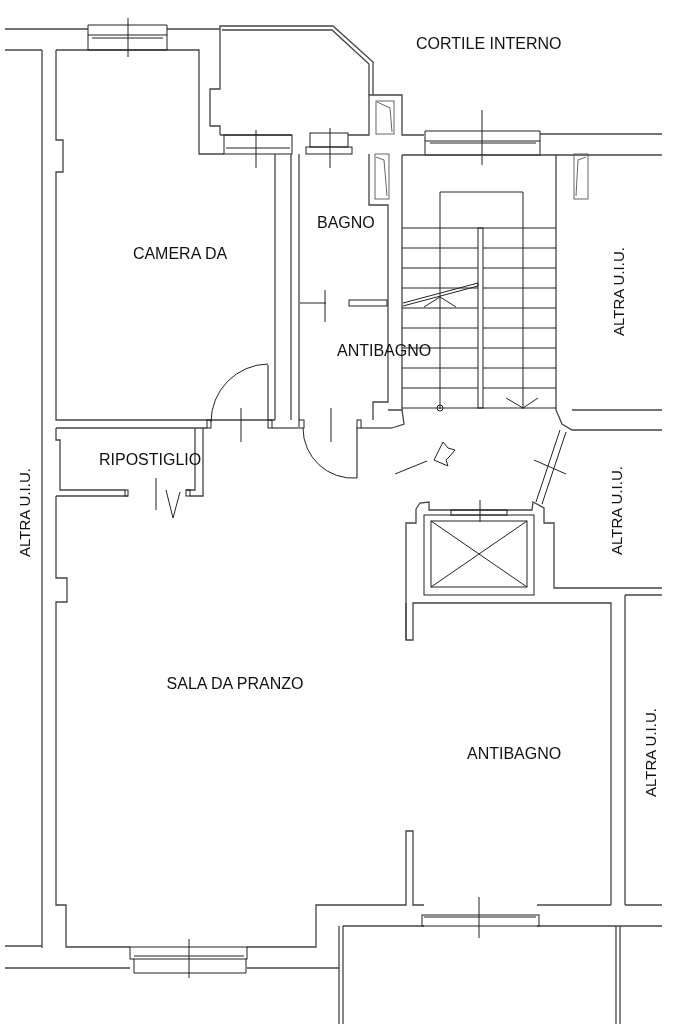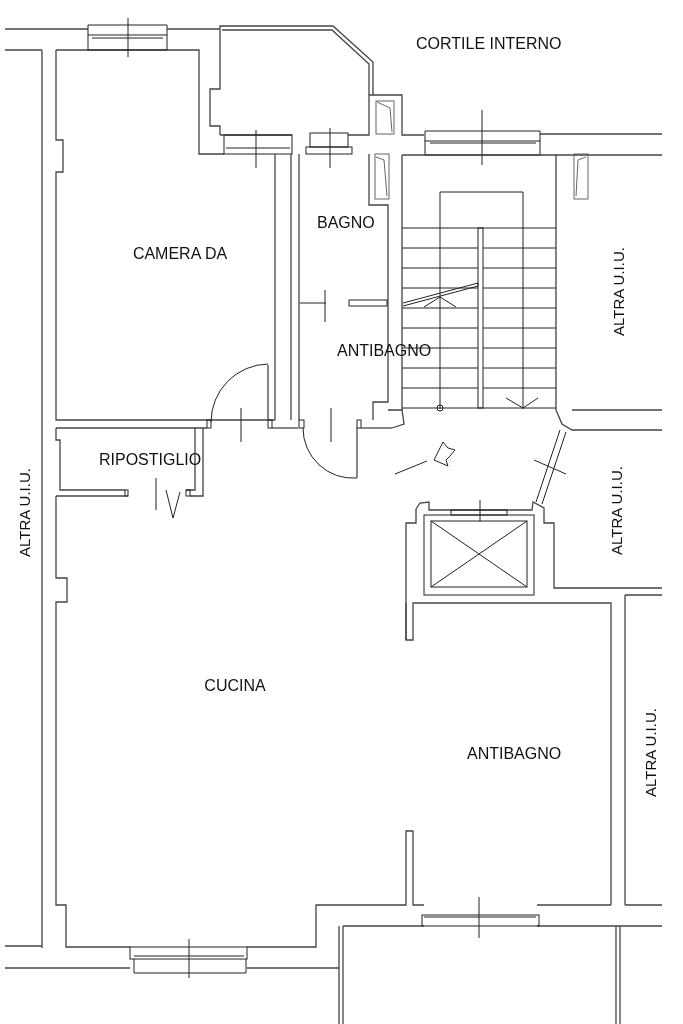--- a/index.html
+++ b/index.html
@@ -199,21 +199,21 @@
 
 <div style="position:absolute; left:105px; top:244px; width:150px;">
   <div class="lbl" style="position:relative; width:150px;">CAMERA DA</div>
 </div>
 
 <div class="lbl" style="left:317px; top:213px;">BAGNO</div>
 <div class="lbl" style="left:302px; top:341px;margin-left:35px;">ANTIBAGNO</div>
 <div class="lbl" style="left:99px; top:450px;">RIPOSTIGLIO</div>
 
 <div style="position:absolute; left:140px; top:674px; width:190px;">
-  <div class="lbl" style="position:relative; width:190px; margin-top:2px;">CUCINA</div>
+  <div class="lbl" style="position:relative; width:190px;">SALA DA PRANZO</div>
 </div>
 
 <div class="lbl" style="left:467px; top:744px;">ANTIBAGNO</div>
 
 <div class="vlbl" style="left:16px; top:557px;">ALTRA U.I.U.</div>
 <div class="vlbl" style="left:610px; top:336px;">ALTRA U.I.U.</div>
 <div class="vlbl" style="left:608px; top:555px;">ALTRA U.I.U.</div>
 <div class="vlbl" style="left:642px; top:797px;">ALTRA U.I.U.</div>
 
 </body></html>

